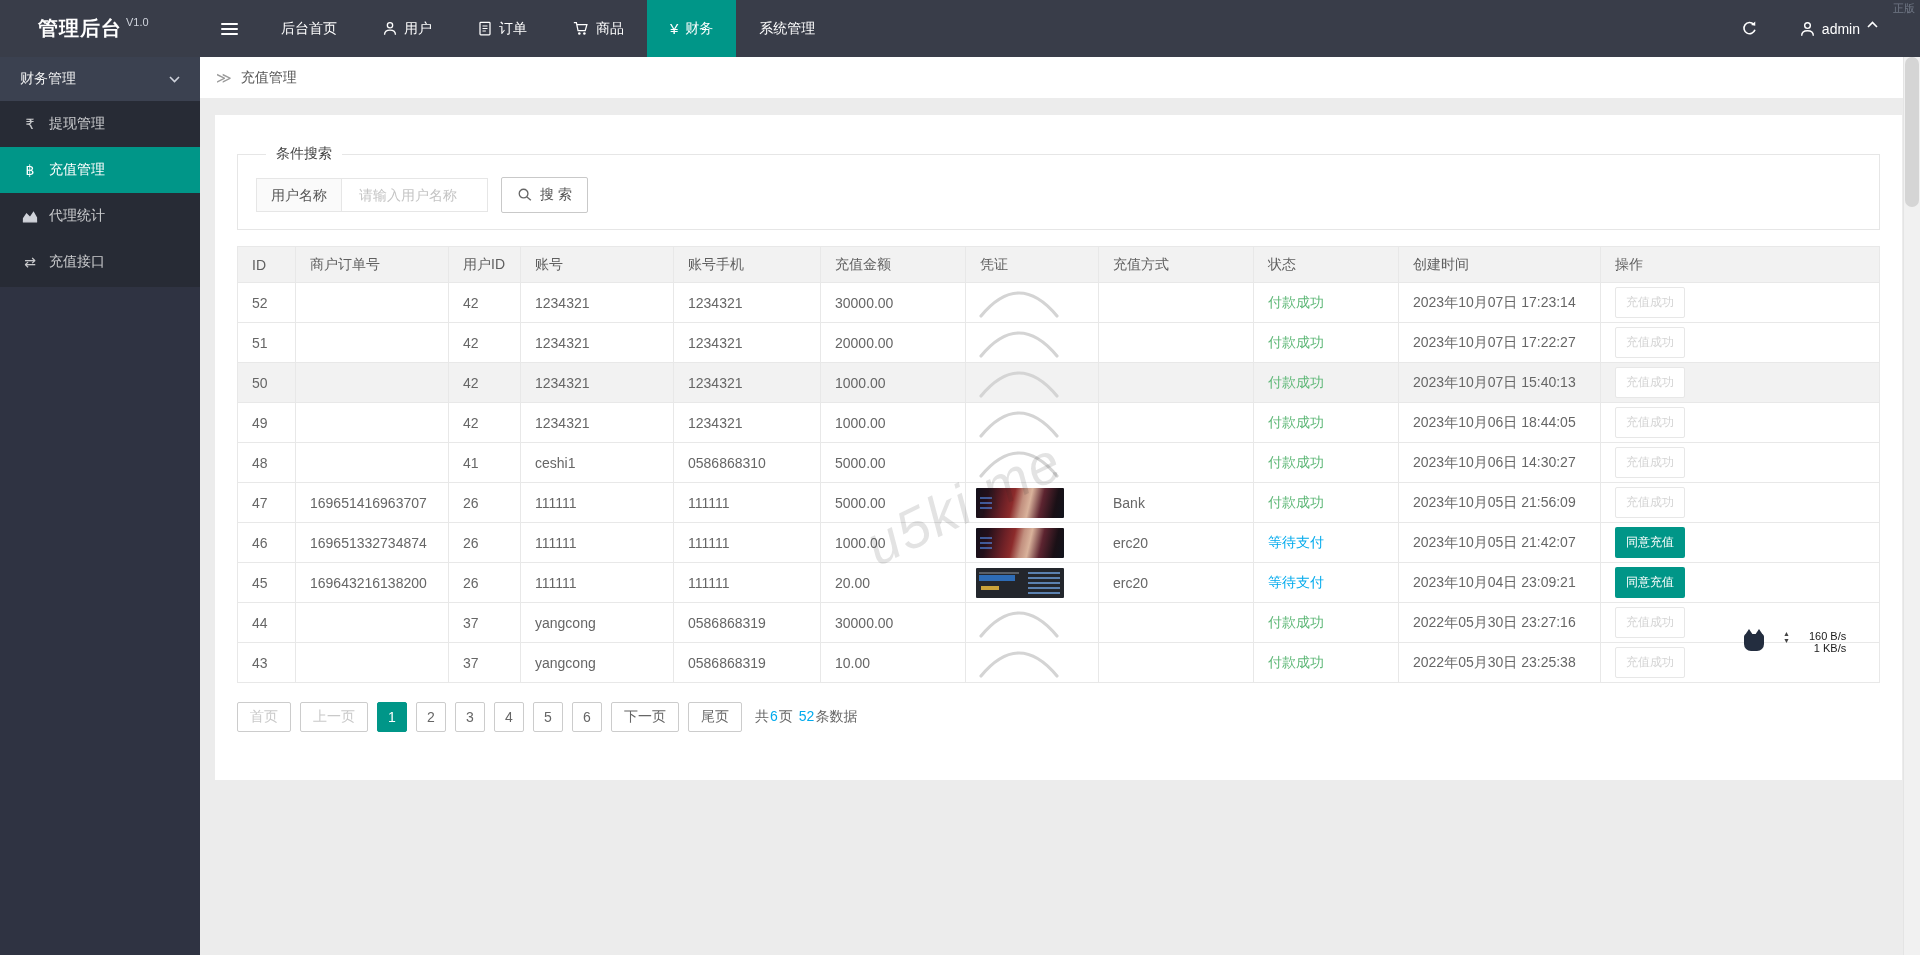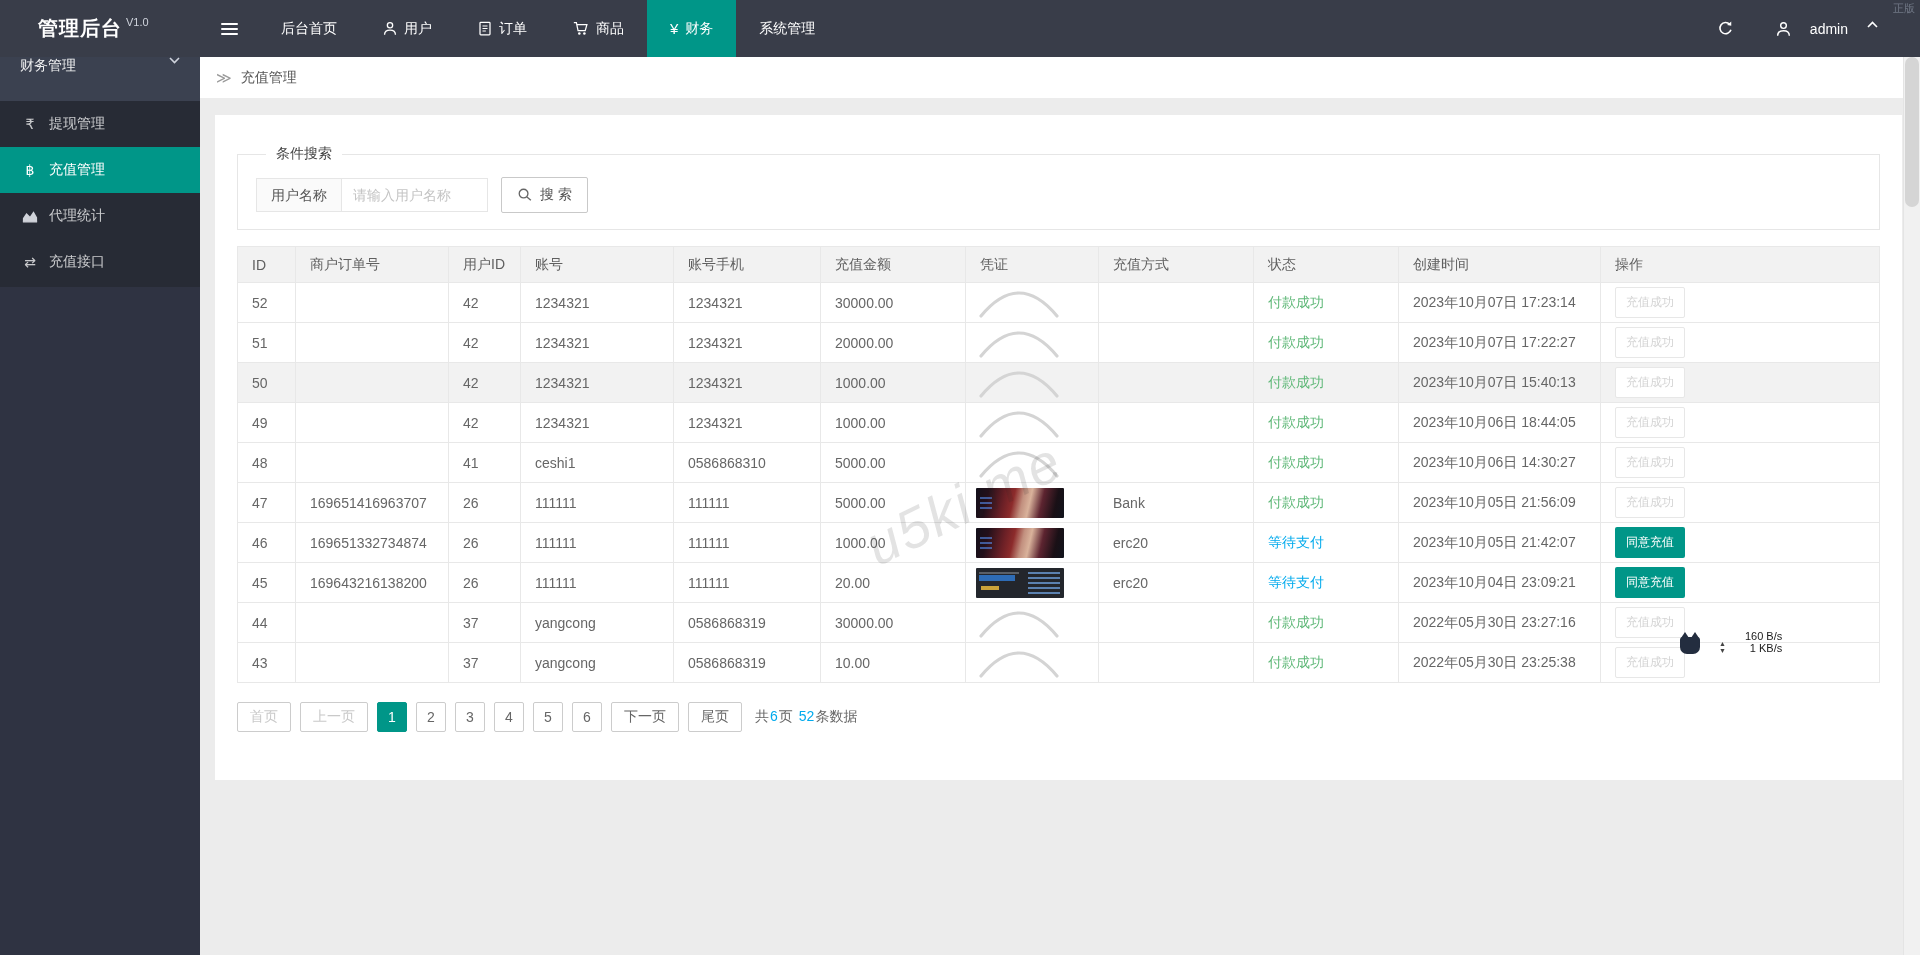--- a/index.html
+++ b/index.html
@@ -16,45 +16,45 @@
   .hamburger-box { width:58px; display:flex; align-items:center; justify-content:center; cursor:pointer; }
   .hamburger { display:inline-block; width:17px; }
   .hamburger i { display:block; height:2px; background:#fff; margin:3px 0; border-radius:1px; }
   .topnav { display:flex; align-items:stretch; }
   .nav-item { display:flex; align-items:center; gap:7px; padding:0 23px; color:#fff; font-size:14px; cursor:pointer; }
   .nav-item.active { background:#009688; }
   .nav-item .glyph { font-size:15px; }
   .nav-item svg, .tb-right svg { display:block; }
   .tb-right { margin-left:auto; display:flex; align-items:center; gap:42px; padding-right:42px; }
   .refresh-btn { cursor:pointer; display:flex; align-items:center; }
-  .admin-box { display:flex; align-items:flex-start; gap:19px; color:#fff; font-size:14px; cursor:pointer; }
+  .admin-box { display:flex; align-items:flex-start; gap:7px; color:#fff; font-size:14px; cursor:pointer; }
   .corner-mark { position:absolute; top:1px; right:5px; font-size:11px; color:#79808f; opacity:.85; }
   
   .sidebar { position:absolute; left:0; top:57px; bottom:0; width:200px; background:#2F3342; z-index:4; }
   .side-group { height:44px; background:#3B4150; color:rgba(255,255,255,.92); font-size:14px;
-    display:flex; justify-content:space-between; padding:0 20px; cursor:pointer; }
+    display:flex; align-items:center; justify-content:space-between; padding:0 20px; cursor:pointer; }
   .side-menu { background:#272B35; padding-bottom:2px; }
   .side-item { height:46px; display:flex; align-items:center; gap:10px; padding-left:21px;
     color:rgba(255,255,255,.75); font-size:14px; cursor:pointer; }
   .side-item .icon-cell { width:18px; display:flex; justify-content:center; align-items:center; font-size:14px; }
   .side-item.active { background:#009688; color:#fff; }
   
   .main { margin-left:200px; }
   .breadcrumb-bar { height:41px; background:#fff; display:flex; align-items:center; gap:9px; padding-left:16px; }
   .crumb-sep { color:#9a9a9a; font-size:15px; }
   .crumb-title { color:#555; font-size:14px; }
   .content { padding:17px 18px 0 15px; }
   .card { background:#fff; min-height:655px; padding:30px 22px 48px; position:relative; }
   
   .search-set { border:1px solid #e6e6e6; padding:14px 18px 16px; margin-bottom:16px; }
   .search-set legend { margin-left:10px; padding:0 10px; font-size:14px; color:#444; }
   .search-row { display:flex; align-items:center; }
   .field-label { height:34px; line-height:32px; padding:0 14px; border:1px solid #e6e6e6; border-right:none;
     background:#fafafa; color:#565656; font-size:14px; }
-  .field-input { height:34px; width:147px; border:1px solid #e6e6e6; padding:0 11px; font-size:14px; color:#333; outline:none; }
+  .field-input { height:34px; width:147px; border:1px solid #e6e6e6; padding:0 17px; font-size:14px; color:#333; outline:none; }
   .field-input::placeholder { color:#c4c4c4; }
   .search-btn { margin-left:13px; height:36px; padding:0 15px; background:#fff; border:1px solid #c9c9c9;
     display:flex; align-items:center; gap:7px; font-size:14px; color:#555; cursor:pointer; border-radius:2px; }
   
   table { width:100%; border-collapse:collapse; table-layout:fixed; }
   th { background:#f2f2f2; height:36px; font-weight:normal; text-align:left; padding:0 14px;
     color:#5f5f5f; font-size:14px; border:1px solid #e8e8e8; }
   td { height:40px; padding:0 14px; font-size:14px; color:#666; border:1px solid #e8e8e8; background:#fff;
     overflow:hidden; white-space:nowrap; }
   tr.highlight td { background:#f2f2f2; }
@@ -87,21 +87,21 @@
   .page-btn.num { padding:0; width:30px; }
   .page-btn.disabled { color:#c9c9c9; cursor:default; }
   .page-btn.active { background:#009688; border-color:#009688; color:#fff; cursor:default; }
   .pager-summary { font-size:14px; color:#666; margin-left:4px; }
   .sum-num { color:#01AAED; margin:0 1px; }
   .sum-num.second { margin-left:6px; }
   
   .watermark { position:absolute; left:640px; top:405px; transform:rotate(-26deg); transform-origin:0 0;
     font-size:56px; font-style:italic; color:rgba(40,40,40,.13); letter-spacing:2px; pointer-events:none; }
   
-  .net-monitor { position:absolute; left:1680px; top:630px; display:flex; align-items:flex-end; gap:19px; z-index:8; }
+  .net-monitor { position:absolute; left:1744px; top:630px; display:flex; align-items:flex-start; gap:19px; z-index:8; }
   .cat-icon { width:20px; height:17px; background:#232d3f; border-radius:3px 3px 7px 7px; position:relative; margin-top:4px; }
   .cat-icon::before, .cat-icon::after { content:""; position:absolute; top:-5px; border-left:4px solid transparent;
     border-right:4px solid transparent; border-bottom:6px solid #232d3f; }
   .cat-icon::before { left:1px; } .cat-icon::after { right:1px; }
   .net-arrows { display:flex; flex-direction:column; font-size:7px; color:#444; line-height:7px; }
   .net-speeds { font-size:11px; color:#1a1a1a; line-height:12px; text-align:right; }
   
   .scrollbar-track { position:absolute; right:0; top:57px; bottom:0; width:17px; background:#f1f1f1;
     border-left:1px solid #e4e4e4; z-index:6; }
   .scrollbar-thumb { position:absolute; top:0; left:1px; right:1px; height:150px; background:#d5d5d5; border-radius:7px; }

